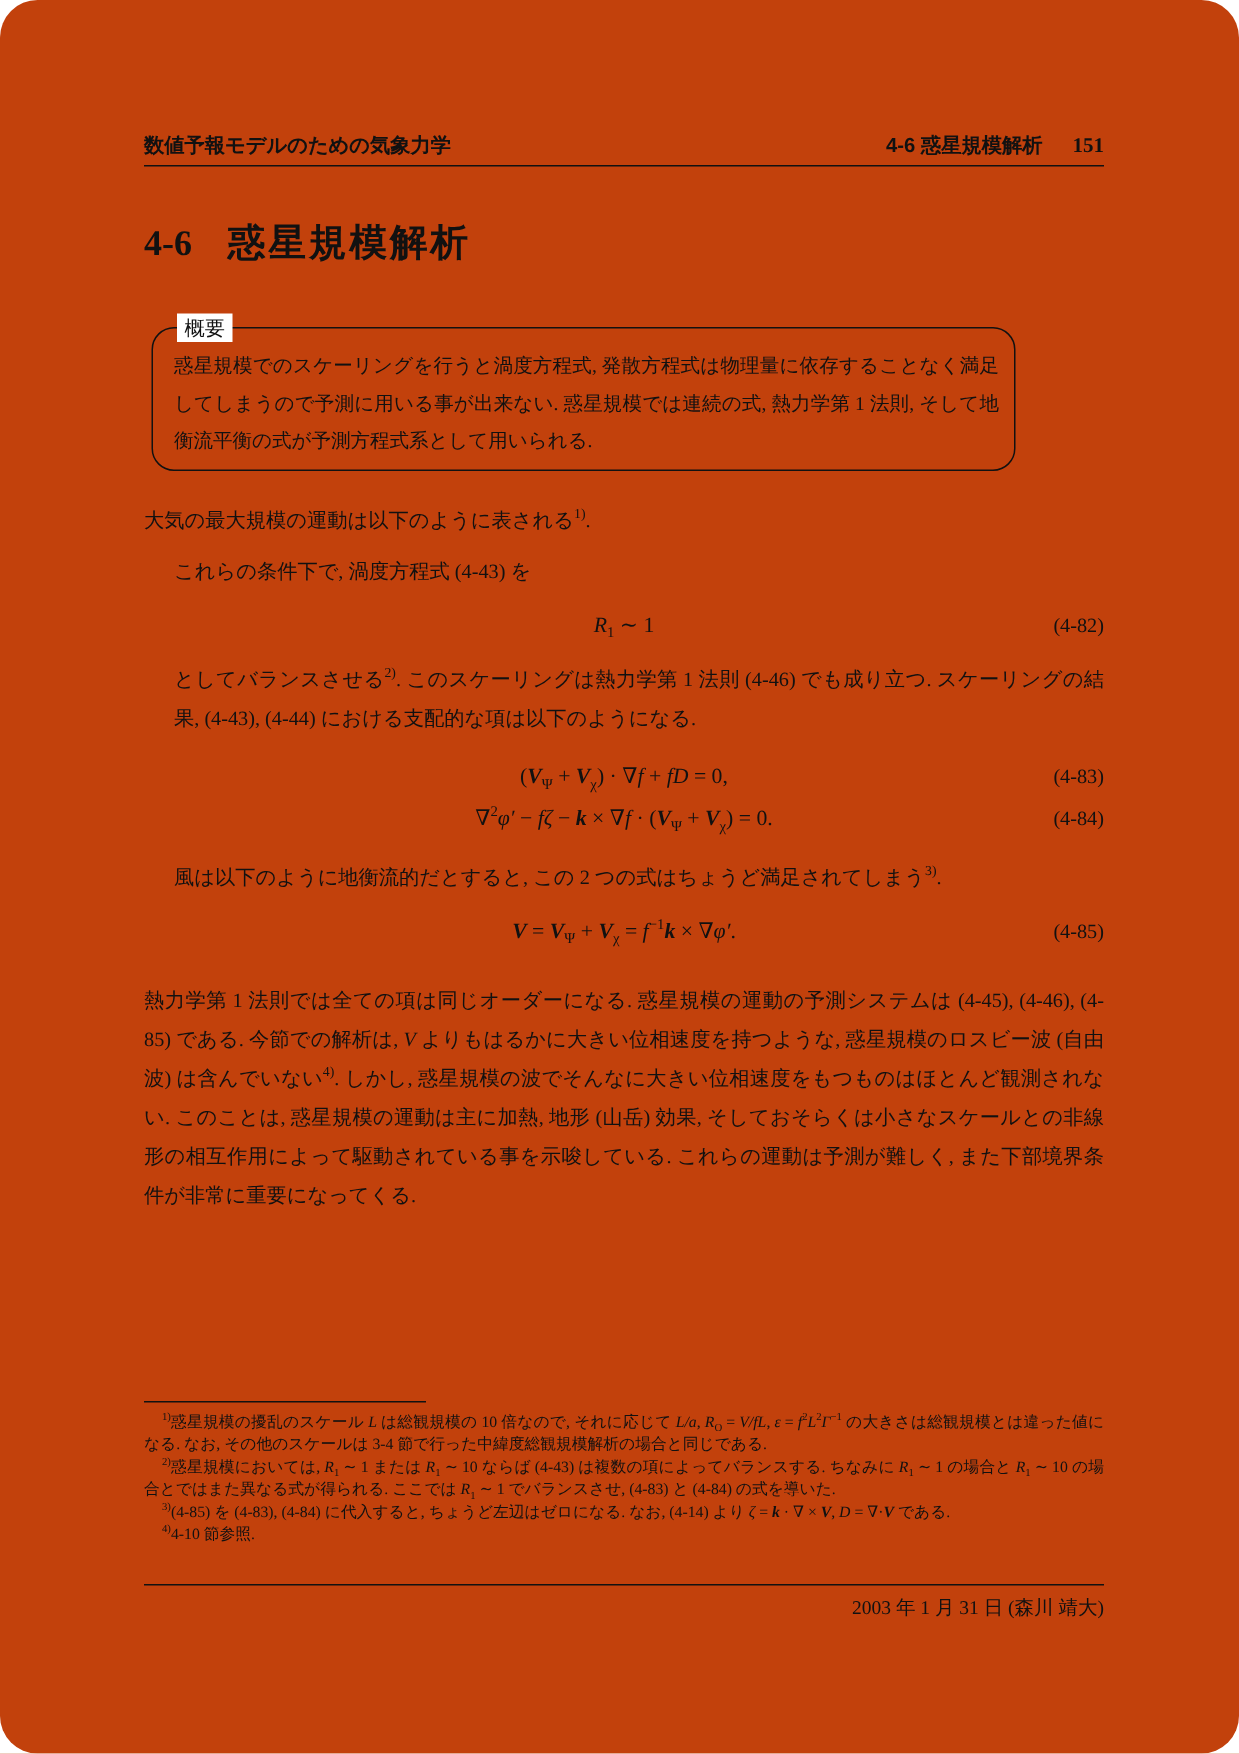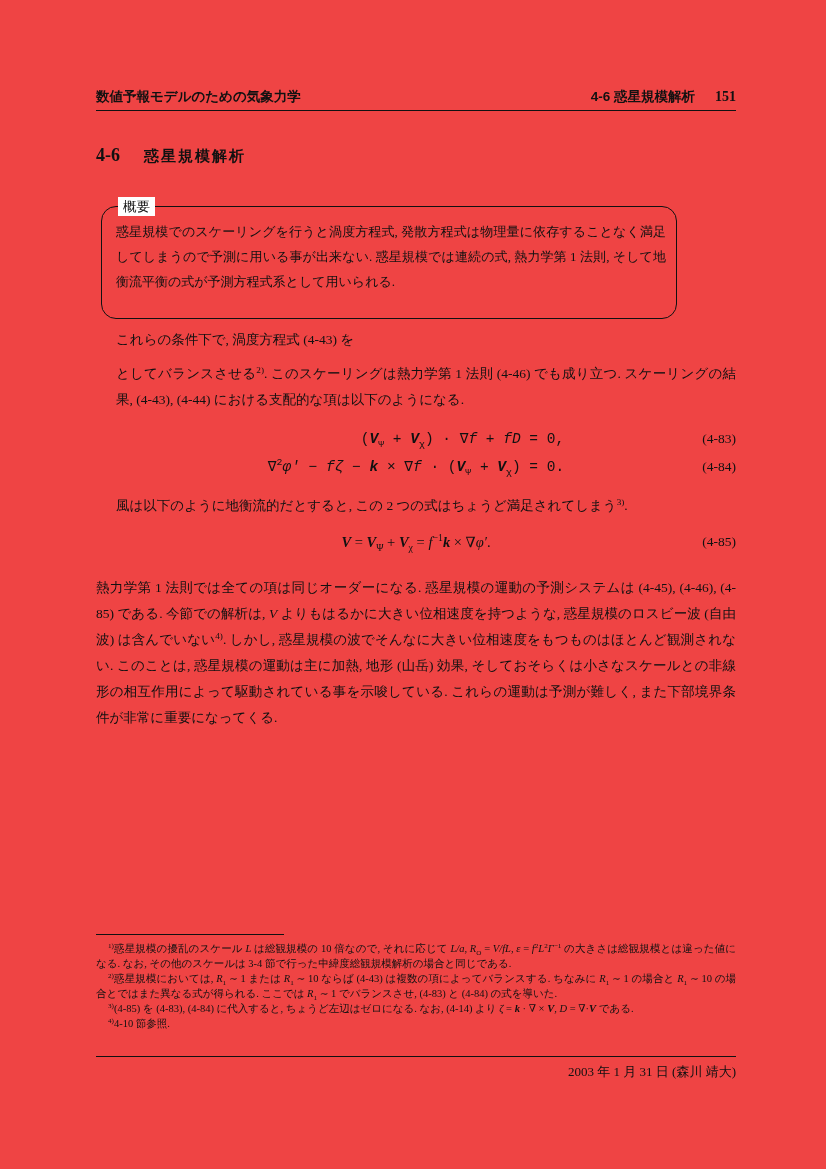--- a/index.html
+++ b/index.html
@@ -1,58 +1,59 @@
 <!DOCTYPE html>
 <html lang="ja"><head>
 <meta charset="utf-8">
 <style>
   html,body { margin:0; padding:0; background:#ffffff; }
   .page {
-    position:relative; width:826px; height:1169px; background:#ef4444;
+    position:relative; width:826px; height:1169px; background:#c2410c;
     color:#111; font-family:"Liberation Serif","DejaVu Serif",serif;
     overflow:hidden;
+    border-radius:25px;
   }
   .content { position:absolute; left:96px; top:0; width:640px; }
 
   
   .header-row {
     margin-top:88px; display:flex; justify-content:space-between; align-items:baseline;
     font-family:"Liberation Sans","DejaVu Sans",sans-serif; font-weight:bold; font-size:13.5px;
   }
   .h-right { display:flex; align-items:baseline; gap:20px; }
   .h-page { font-family:"Liberation Serif","DejaVu Serif",serif; font-size:14px; }
   .header-rule { border-bottom:1.4px solid #111; margin-top:4px; }
 
   
   .section-title { margin:34px 0 0 0; display:flex; align-items:baseline; gap:24px; font-weight:bold; }
-  .sec-num { font-size:18px; }
-  .sec-text { font-family:"Liberation Sans","DejaVu Sans",sans-serif; font-size:15px; letter-spacing:2px; }
+  .sec-num { font-size:24px; }
+  .sec-text { font-family:"Liberation Sans","DejaVu Sans",sans-serif; font-size:25px; letter-spacing:2px; }
 
   
   .abstract-box {
     position:relative; margin-top:40px; margin-left:5px; width:576px; box-sizing:border-box;
-    border:1.6px solid #111; border-radius:15px; padding:12px 10px 24px 14px;
+    border:1.6px solid #111; border-radius:15px; padding:12px 10px 7px 14px;
     font-size:13px; line-height:25px;
   }
   .abstract-label {
     position:absolute; top:-10px; left:16px; background:#fff; padding:0 5px;
     font-size:13.5px; line-height:19px;
   }
   .abstract-box p { margin:0; text-align:justify; }
   .abstract-box p + p { margin-top:0; }
 
   
   .body-par { margin:20px 0 0 0; font-size:13.5px; line-height:26px; text-align:justify; }
   .body-par.tight { margin-top:8px;margin-left:20px; }
 
   
   .equation { position:relative; margin:10px 0; text-align:center; font-size:14.5px; line-height:26px; }
   .eq-num { position:absolute; right:0; top:0; font-size:13.5px; line-height:inherit; font-style:normal; }
   .eq-group { position:relative; margin:12px 0; text-align:center; }
-  .eq-lines { display:inline-block; text-align:right;font-family:Liberation Mono, monospace; }
+  .eq-lines { display:inline-block; text-align:center; }
   .eq-line { font-size:14.5px; line-height:28px; }
   .eq-group .eq-num { line-height:28px; }
   .eq-num-1 { top:0; } .eq-num-2 { top:28px; }
 
   
   .seg-n  { font-style:normal; }
   .seg-m  { font-style:italic; }
   .seg-b  { font-style:italic; font-weight:bold; }
   .seg-sup { font-size:68%; vertical-align:super; line-height:0; }
   .seg-sub { font-size:68%; vertical-align:sub; line-height:0; }
@@ -86,24 +87,29 @@
     <h1 class="section-title">
       <span class="sec-num">4-6</span>
       <span class="sec-text">惑星規模解析</span>
     </h1>
 
     <div class="abstract-box">
       <span class="abstract-label">概要</span>
       <p>惑星規模でのスケーリングを行うと渦度方程式, 発散方程式は物理量に依存することなく満足してしまうので予測に用いる事が出来ない. 惑星規模では連続の式, 熱力学第 1 法則, そして地衡流平衡の式が予測方程式系として用いられる.</p>
     </div>
 
+    <p class="body-par"><span class="seg-n">大気の最大規模の運動は以下のように表される</span><span class="seg-sup">1)</span><span class="seg-n">.</span></p>
 
 
     <p class="body-par tight"><span class="seg-n">これらの条件下で, 渦度方程式 (4-43) を</span></p>
 
+    <div class="equation">
+      <span><span class="seg-m">R</span><span class="seg-sub">1</span><span class="seg-n"> ∼ 1</span></span>
+      <span class="eq-num">(4-82)</span>
+    </div>
 
     <p class="body-par tight"><span class="seg-n">としてバランスさせる</span><span class="seg-sup">2)</span><span class="seg-n">. このスケーリングは熱力学第 1 法則 (4-46) でも成り立つ. スケーリングの結果, (4-43), (4-44) における支配的な項は以下のようになる.</span></p>
 
     <div class="eq-group">
       <div class="eq-lines">
         <div class="eq-line"><span class="seg-n">(</span><span class="seg-b">V</span><span class="seg-sub">Ψ</span><span class="seg-n"> + </span><span class="seg-b">V</span><span class="seg-sub">χ</span><span class="seg-n">) · ∇</span><span class="seg-m">f</span><span class="seg-n"> + </span><span class="seg-m">fD</span><span class="seg-n"> = 0,</span></div>
         <div class="eq-line"><span class="seg-n">∇</span><span class="seg-sup">2</span><span class="seg-m">φ′</span><span class="seg-n"> − </span><span class="seg-m">fζ</span><span class="seg-n"> − </span><span class="seg-b">k</span><span class="seg-n"> × ∇</span><span class="seg-m">f</span><span class="seg-n"> · (</span><span class="seg-b">V</span><span class="seg-sub">Ψ</span><span class="seg-n"> + </span><span class="seg-b">V</span><span class="seg-sub">χ</span><span class="seg-n">) = 0.</span></div>
       </div>
       <span class="eq-num eq-num-1">(4-83)</span>
       <span class="eq-num eq-num-2">(4-84)</span>

